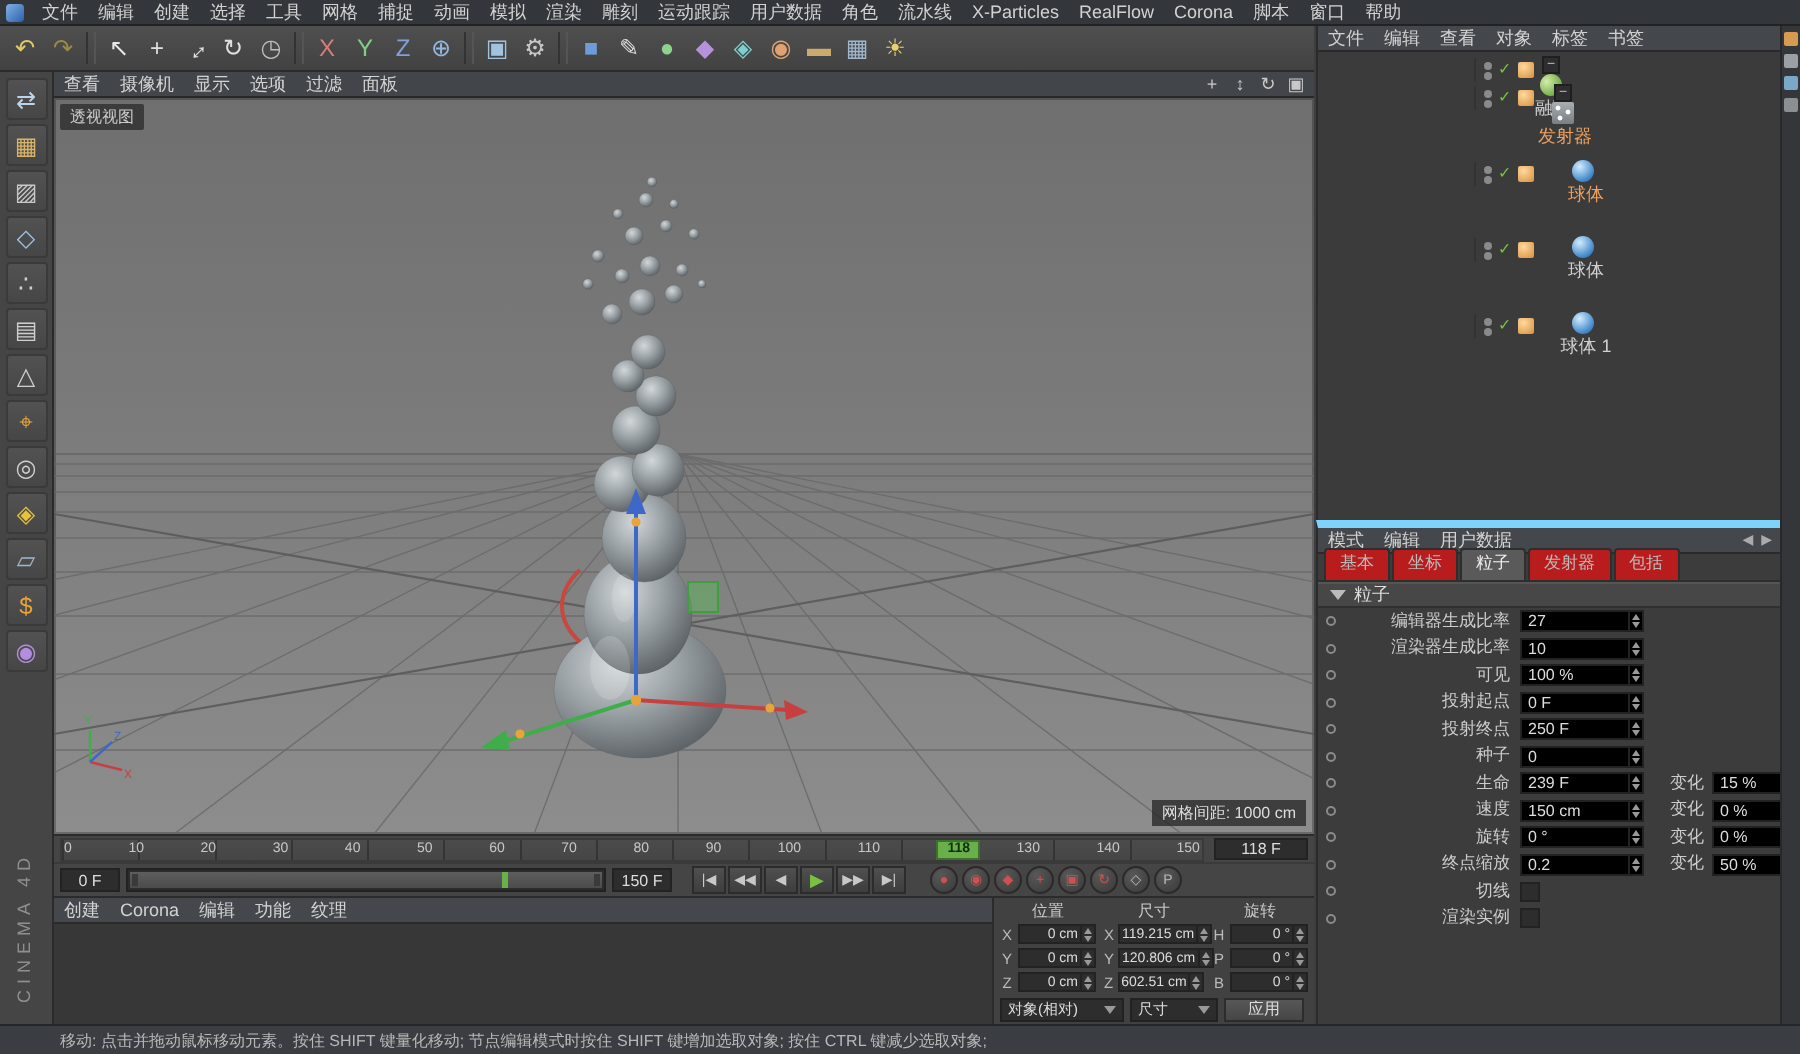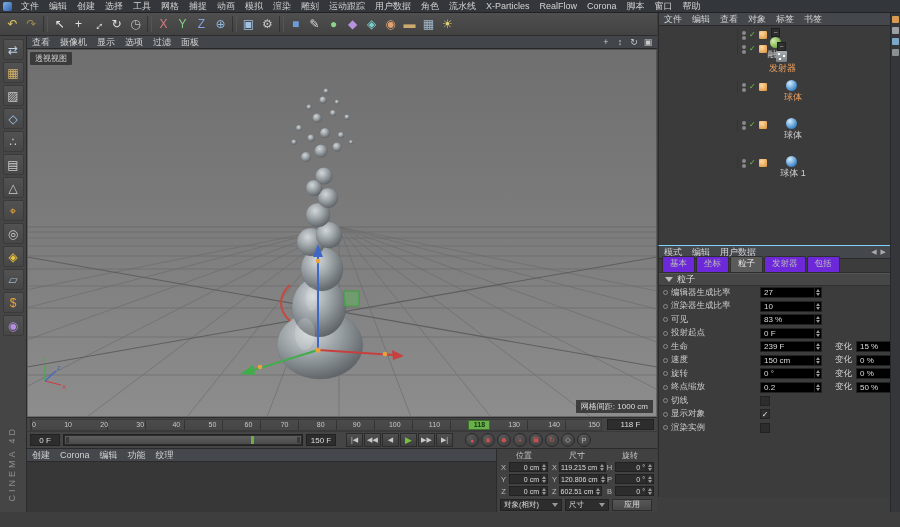--- a/index.html
+++ b/index.html
@@ -94,31 +94,31 @@
 .icon-metaball{border-radius:50%;background:radial-gradient(circle at 30% 35%,#d4ecaa,#7cb24f 65%,#55883a);}
 .om-label{padding:0 3px;white-space:nowrap;}
 .om-row.selected .om-label{color:#eda05f;}
 .om-right{position:absolute;left:78px;top:1px;height:12px;display:flex;align-items:center;gap:3px;border-left:1px solid #333;padding-left:4px;}
 .dotpair{display:flex;flex-direction:column;gap:1px;}
 .dot{width:4px;height:4px;border-radius:50%;background:#8a8a8a;}
 .om-check{color:#7ac142;font-size:8px;line-height:8px;}
 .om-chip{width:8px;height:8px;border-radius:1px;background:radial-gradient(circle at 35% 30%,#ffd9a0,#d98f3a);}
 
 
-.attrs{position:absolute;left:658px;top:245px;width:232px;height:252px;background:#3c3c3c;border-left:1px solid #2b2b2b;border-top:1px solid #7dd3fc;}
+.attrs{position:absolute;left:658px;top:260px;width:232px;height:252px;background:#3c3c3c;border-left:1px solid #2b2b2b;border-top:4px solid #7dd3fc;}
 .am-nav{margin-left:auto;display:flex;gap:4px;padding-right:4px;color:#aaa;font-size:7px;}
 .am-title{height:15px;display:flex;align-items:center;padding-left:5px;gap:4px;color:#e2e2e2;font-size:9px;}
 .am-tabs{display:flex;gap:1px;padding:0 3px;height:14px;align-items:flex-end;border-bottom:1px solid #2e2e2e;}
-.am-tab{padding:1px 7px 2px;background:#6d28d9;border:1px solid #2e2e2e;border-bottom:none;border-radius:2px 2px 0 0;color:#bbb;font-size:8.5px;white-space:nowrap;}
+.am-tab{padding:1px 7px 2px;background:#b91c1c;border:1px solid #2e2e2e;border-bottom:none;border-radius:2px 2px 0 0;color:#bbb;font-size:8.5px;white-space:nowrap;}
 .am-tab.active{background:#5a5a5a;color:#f0f0f0;}
 .am-sect{height:13px;background:#474747;border-top:1px solid #555;border-bottom:1px solid #303030;display:flex;align-items:center;padding-left:6px;gap:4px;color:#ddd;font-size:9px;}
 .tri{width:0;height:0;border-left:4px solid transparent;border-right:4px solid transparent;border-top:5px solid #bbb;}
 .ap-row{display:flex;align-items:center;height:13.5px;padding-left:4px;font-size:8.5px;color:#ccc;}
 .ap-dot{width:5px;height:5px;border-radius:50%;border:1px solid #8a8a8a;margin-right:3px;flex:none;}
-.ap-label{width:84px;margin-right:5px;flex:none;white-space:nowrap;overflow:hidden;}
+.ap-label{width:84px;text-align:right;margin-right:5px;flex:none;white-space:nowrap;overflow:hidden;}
 .ap-field{width:62px;height:11px;background:#000000;border:1px solid #222;display:flex;align-items:center;flex:none;}
 .ap-val{flex:1;padding:0 3px;color:#ddd;font-size:8px;white-space:nowrap;overflow:hidden;}
 .ap-field.f2{width:52px;}
 .ap-check{width:10px;height:10px;background:#2d2d2d;border:1px solid #222;color:#e8e8e8;font-size:8px;line-height:9px;text-align:center;flex:none;}
 .ap-check.on::after{content:"✓";}
 .ap-label2{width:24px;text-align:right;margin:0 4px 0 6px;flex:none;}
 
 
 .rightstrip{position:absolute;left:890px;top:13px;width:10px;height:499px;background:#34363a;border-left:1px solid #26282c;display:flex;flex-direction:column;align-items:center;padding-top:3px;gap:4px;z-index:5;}
 .rs-icon{width:7px;height:7px;border-radius:1px;flex:none;}
@@ -612,33 +612,57 @@
             <i class="up"></i>
             <i class="dn"></i>
           </span>
         </span>
 
       </div>
       <div class="ap-row">
         <span class="ap-dot"></span>
         <span class="ap-label">可见</span>
         <span class="ap-field">
-          <span class="ap-val">83 %</span>
+          <span class="ap-val">100 %</span>
           <span class="spin">
             <i class="up"></i>
             <i class="dn"></i>
           </span>
         </span>
 
       </div>
       <div class="ap-row">
         <span class="ap-dot"></span>
         <span class="ap-label">投射起点</span>
         <span class="ap-field">
           <span class="ap-val">0 F</span>
+          <span class="spin">
+            <i class="up"></i>
+            <i class="dn"></i>
+          </span>
+        </span>
+
+      </div>
+      <div class="ap-row">
+        <span class="ap-dot"></span>
+        <span class="ap-label">投射终点</span>
+        <span class="ap-field">
+          <span class="ap-val">250 F</span>
+          <span class="spin">
+            <i class="up"></i>
+            <i class="dn"></i>
+          </span>
+        </span>
+
+      </div>
+      <div class="ap-row">
+        <span class="ap-dot"></span>
+        <span class="ap-label">种子</span>
+        <span class="ap-field">
+          <span class="ap-val">0</span>
           <span class="spin">
             <i class="up"></i>
             <i class="dn"></i>
           </span>
         </span>
 
       </div>
       <div class="ap-row">
         <span class="ap-dot"></span>
         <span class="ap-label">生命</span>
@@ -701,40 +725,36 @@
         <span class="ap-label2">变化</span>
         <span class="ap-field f2">
           <span class="ap-val">50 %</span>
         </span>
       </div>
       <div class="ap-row">
         <span class="ap-dot"></span>
         <span class="ap-label">切线</span>
 
         <span class="ap-check"></span>
-
-      </div>
-      <div class="ap-row">
-        <span class="ap-dot"></span>
-        <span class="ap-label">显示对象</span>
-
-        <span class="ap-check on"></span>
 
       </div>
       <div class="ap-row">
         <span class="ap-dot"></span>
         <span class="ap-label">渲染实例</span>
 
         <span class="ap-check"></span>
 
       </div>
   </div>
 
   <div class="rightstrip">
     <span class="rs-icon" style="background: rgb(216, 154, 80);"></span>
       <span class="rs-icon" style="background: rgb(154, 160, 166);"></span>
       <span class="rs-icon" style="background: rgb(122, 168, 200);"></span>
       <span class="rs-icon" style="background: rgb(138, 143, 148);"></span>
   </div>
 
+  <div class="statusbar">
+    <span>移动: 点击并拖动鼠标移动元素。按住 SHIFT 键量化移动; 节点编辑模式时按住 SHIFT 键增加选取对象; 按住 CTRL 键减少选取对象;</span>
+  </div>
 
 
 </div>
 
 </body></html>

